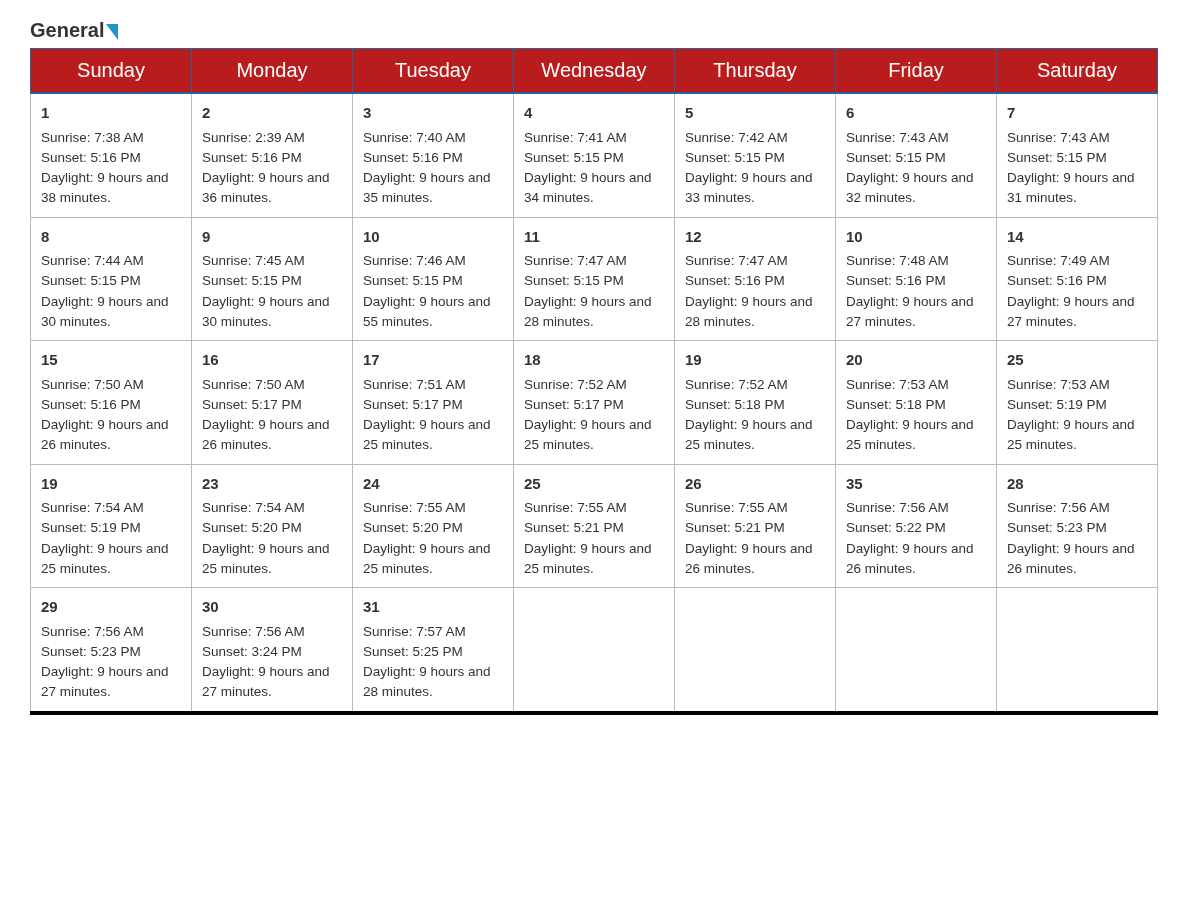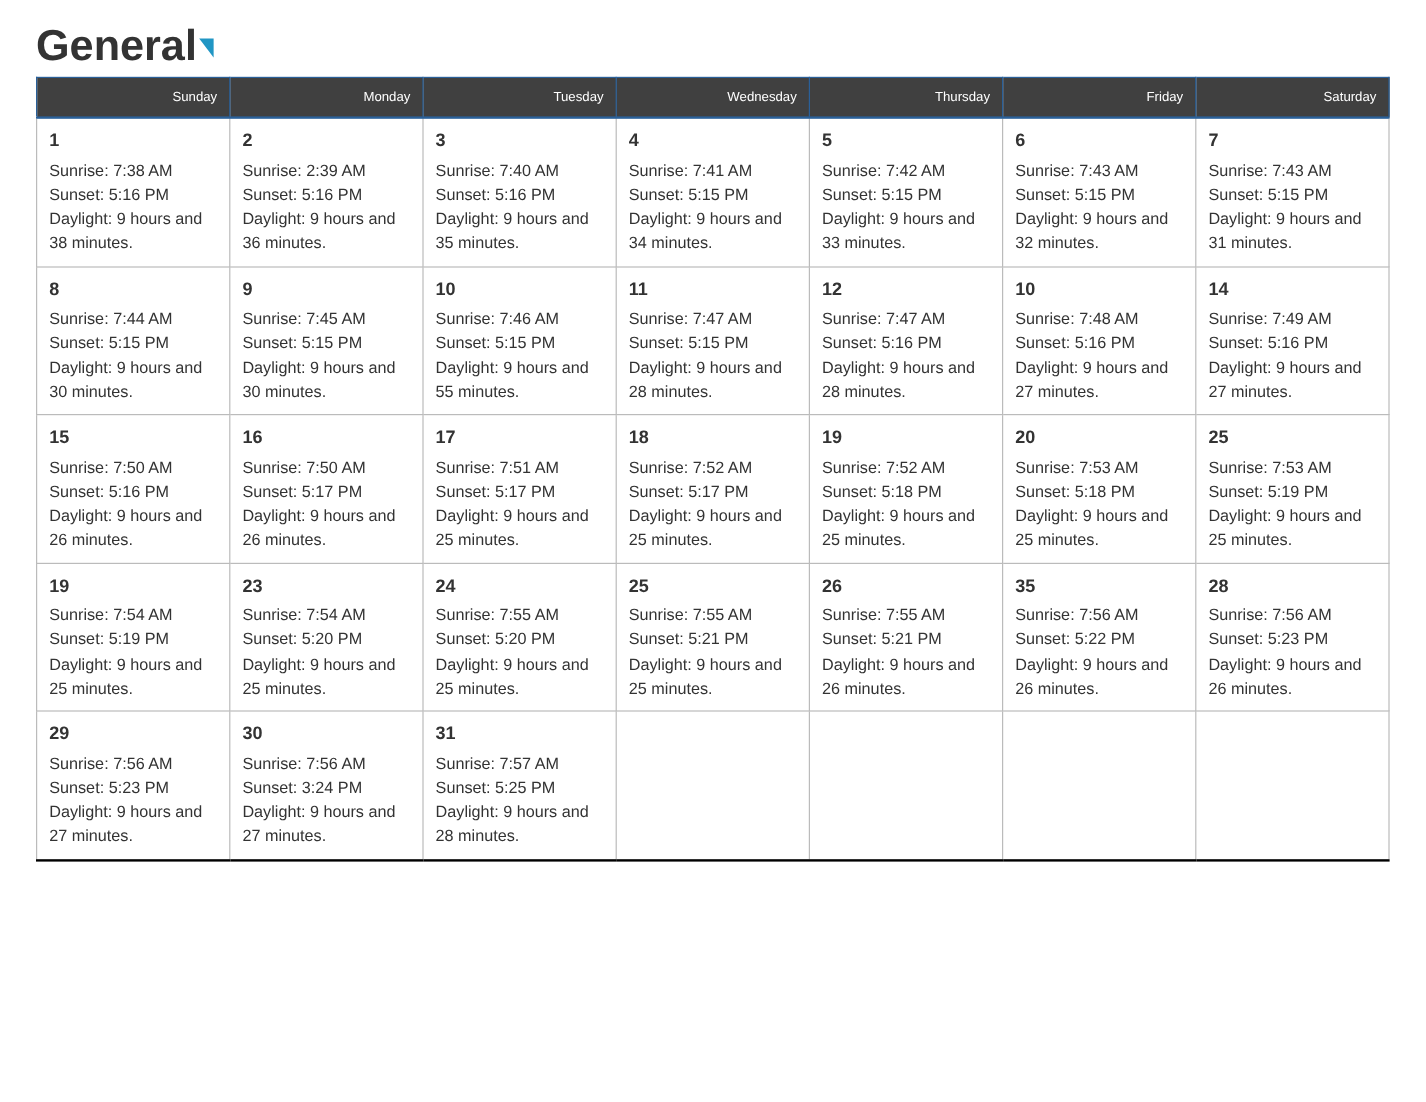--- a/index.html
+++ b/index.html
@@ -16,21 +16,21 @@
       align-items: flex-start;
       justify-content: space-between;
       margin-bottom: 10px;
     }
     .logo {
       display: flex;
       flex-direction: column;
       align-items: flex-start;
     }
     .logo-text {
-      font-size: 36px;
+      font-size: 20px;
       font-weight: bold;
       color: #333;
       line-height: 1;
     }
     .logo-text span {
       color: #2196c4;
     }
     .logo-triangle {
       display: inline-block;
       width: 0;
@@ -60,46 +60,46 @@
       font-size: 20px;
       color: #555;
       margin-top: 4px;
     }
     table {
       width: 100%;
       border-collapse: collapse;
       margin-top: 10px;
     }
     thead tr th {
-      background-color: #404040;
+      background-color: #b91c1c;
       color: #fff;
-      font-size: 11px;
+      font-size: 20px;
       font-weight: normal;
       padding: 10px 10px;
-      text-align: right;
+      text-align: center;
       border: 1px solid #2a6099;
     }
     tbody tr td {
       vertical-align: top;
       padding: 8px 10px;
       font-size: 13.5px;
       border: 1px solid #bbb;
       width: calc(100% / 7);
       min-height: 100px;
       background: #fff;
       line-height: 1.5;
     }
     tbody tr td .day-num {
       font-size: 15px;
       font-weight: bold;
       display: block;
       margin-bottom: 3px;
     }
     tbody tr:last-child td {
-      border-bottom: 2px solid #000000;
+      border-bottom: 4px solid #000000;
       border-radius: 13px;
     }
     tbody tr td:first-child {
       border-left: 1px solid #bbb;
     }
     .empty {
       background: #fff;
     }
     .row-border-top {
       border-top: 2px solid #2a6099;

